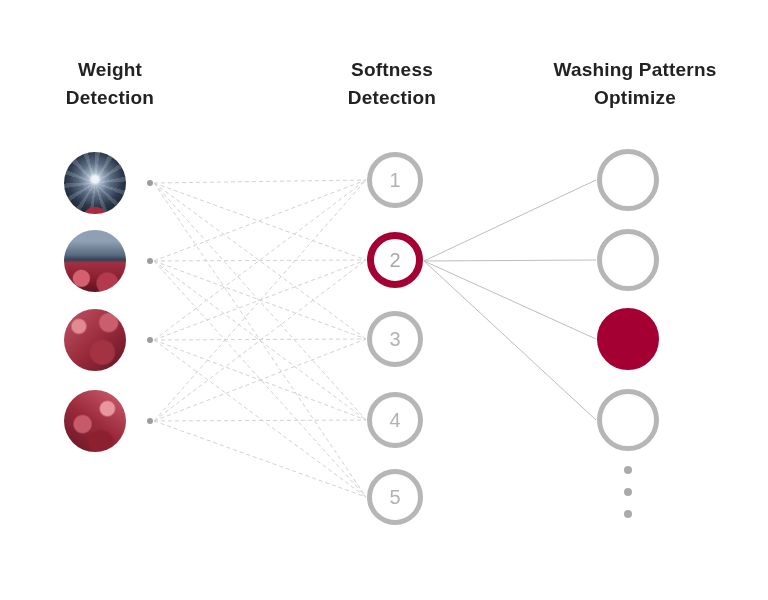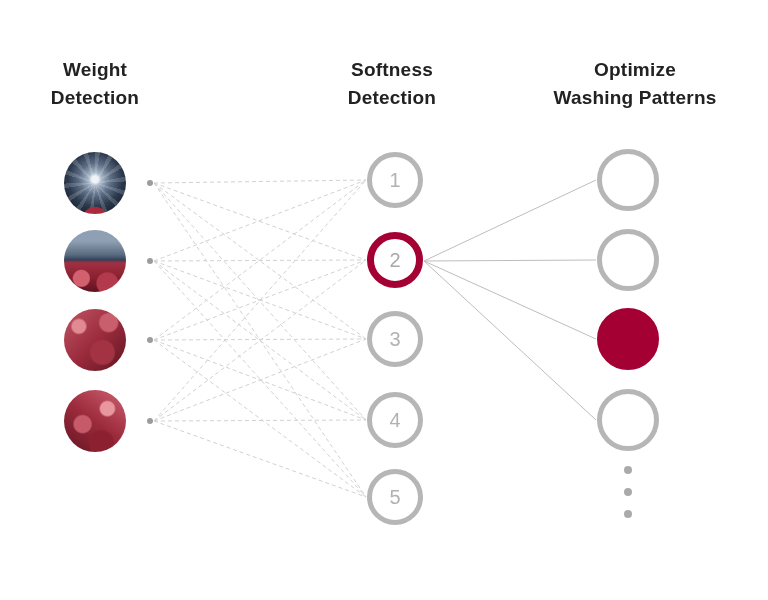--- a/index.html
+++ b/index.html
@@ -85,31 +85,31 @@
     <line x1="154" y1="421" x2="366" y2="260" class="dashed"></line>
     <line x1="154" y1="421" x2="366" y2="339" class="dashed"></line>
     <line x1="154" y1="421" x2="366" y2="420" class="dashed"></line>
     <line x1="154" y1="421" x2="366" y2="497" class="dashed"></line>
     <line x1="424" y1="261" x2="596" y2="180" class="solid"></line>
     <line x1="424" y1="261" x2="596" y2="260" class="solid"></line>
     <line x1="424" y1="261" x2="596" y2="339" class="solid"></line>
     <line x1="424" y1="261" x2="596" y2="420" class="solid"></line>
   </svg>
 
-<div class="hdr" style="left:0;width:190px">
+<div class="hdr" style="left:15px;width:190px">
   <div>Weight</div>
   <div>Detection</div>
 </div>
 <div class="hdr" style="left:292px;width:200px">
   <div>Softness</div>
   <div>Detection</div>
 </div>
 <div class="hdr" style="left:515px;width:240px">
+  <div>Washing Patterns</div>
   <div>Optimize</div>
-  <div>Washing Patterns</div>
 </div>
 
 <div class="photo v1" style="left:64px;top:152px"></div>
 <div class="photo v2" style="left:64px;top:230px"></div>
 <div class="photo v3" style="left:64px;top:309px"></div>
 <div class="photo v4" style="left:64px;top:390px"></div>
 
 <div class="cdot" style="left:147px;top:180px"></div>
 <div class="cdot" style="left:147px;top:258px"></div>
 <div class="cdot" style="left:147px;top:337px"></div>

